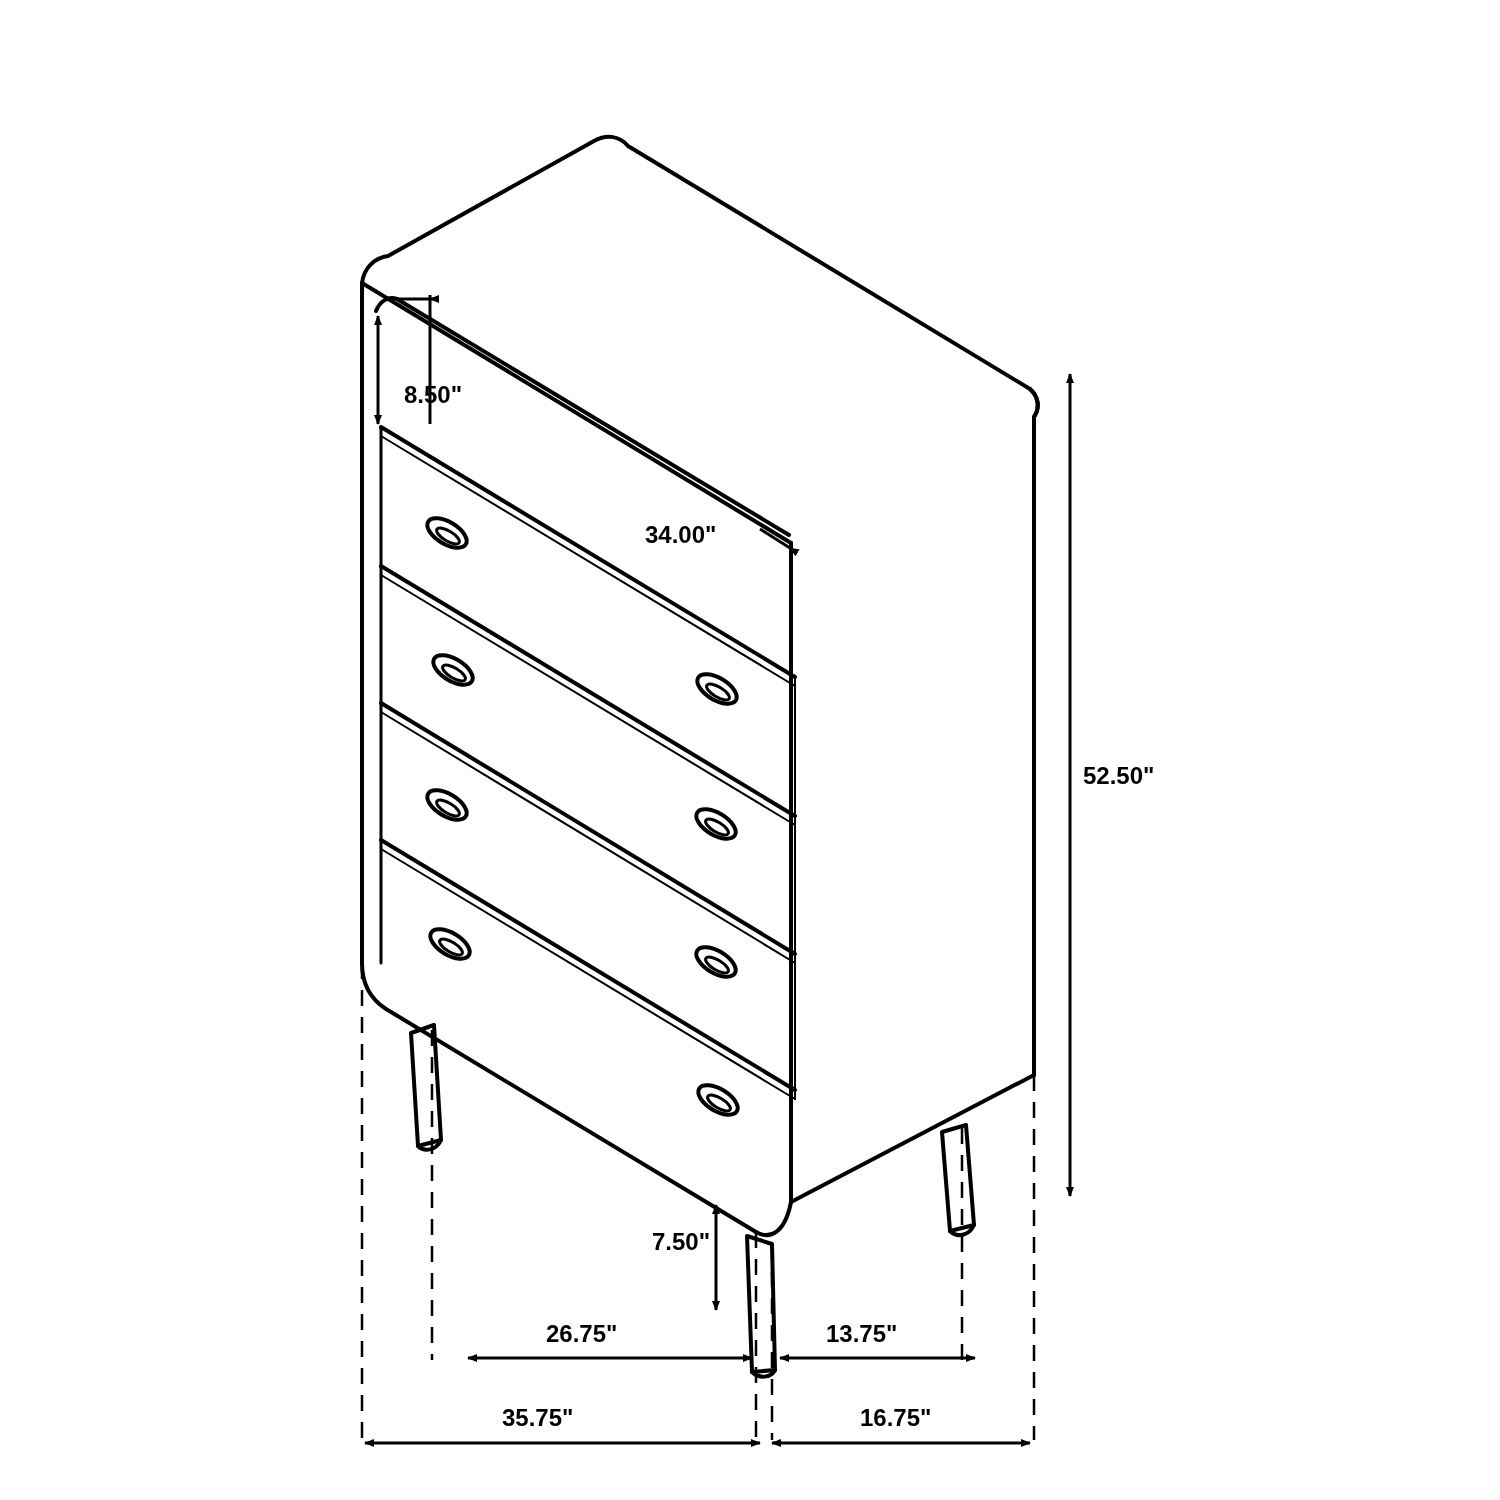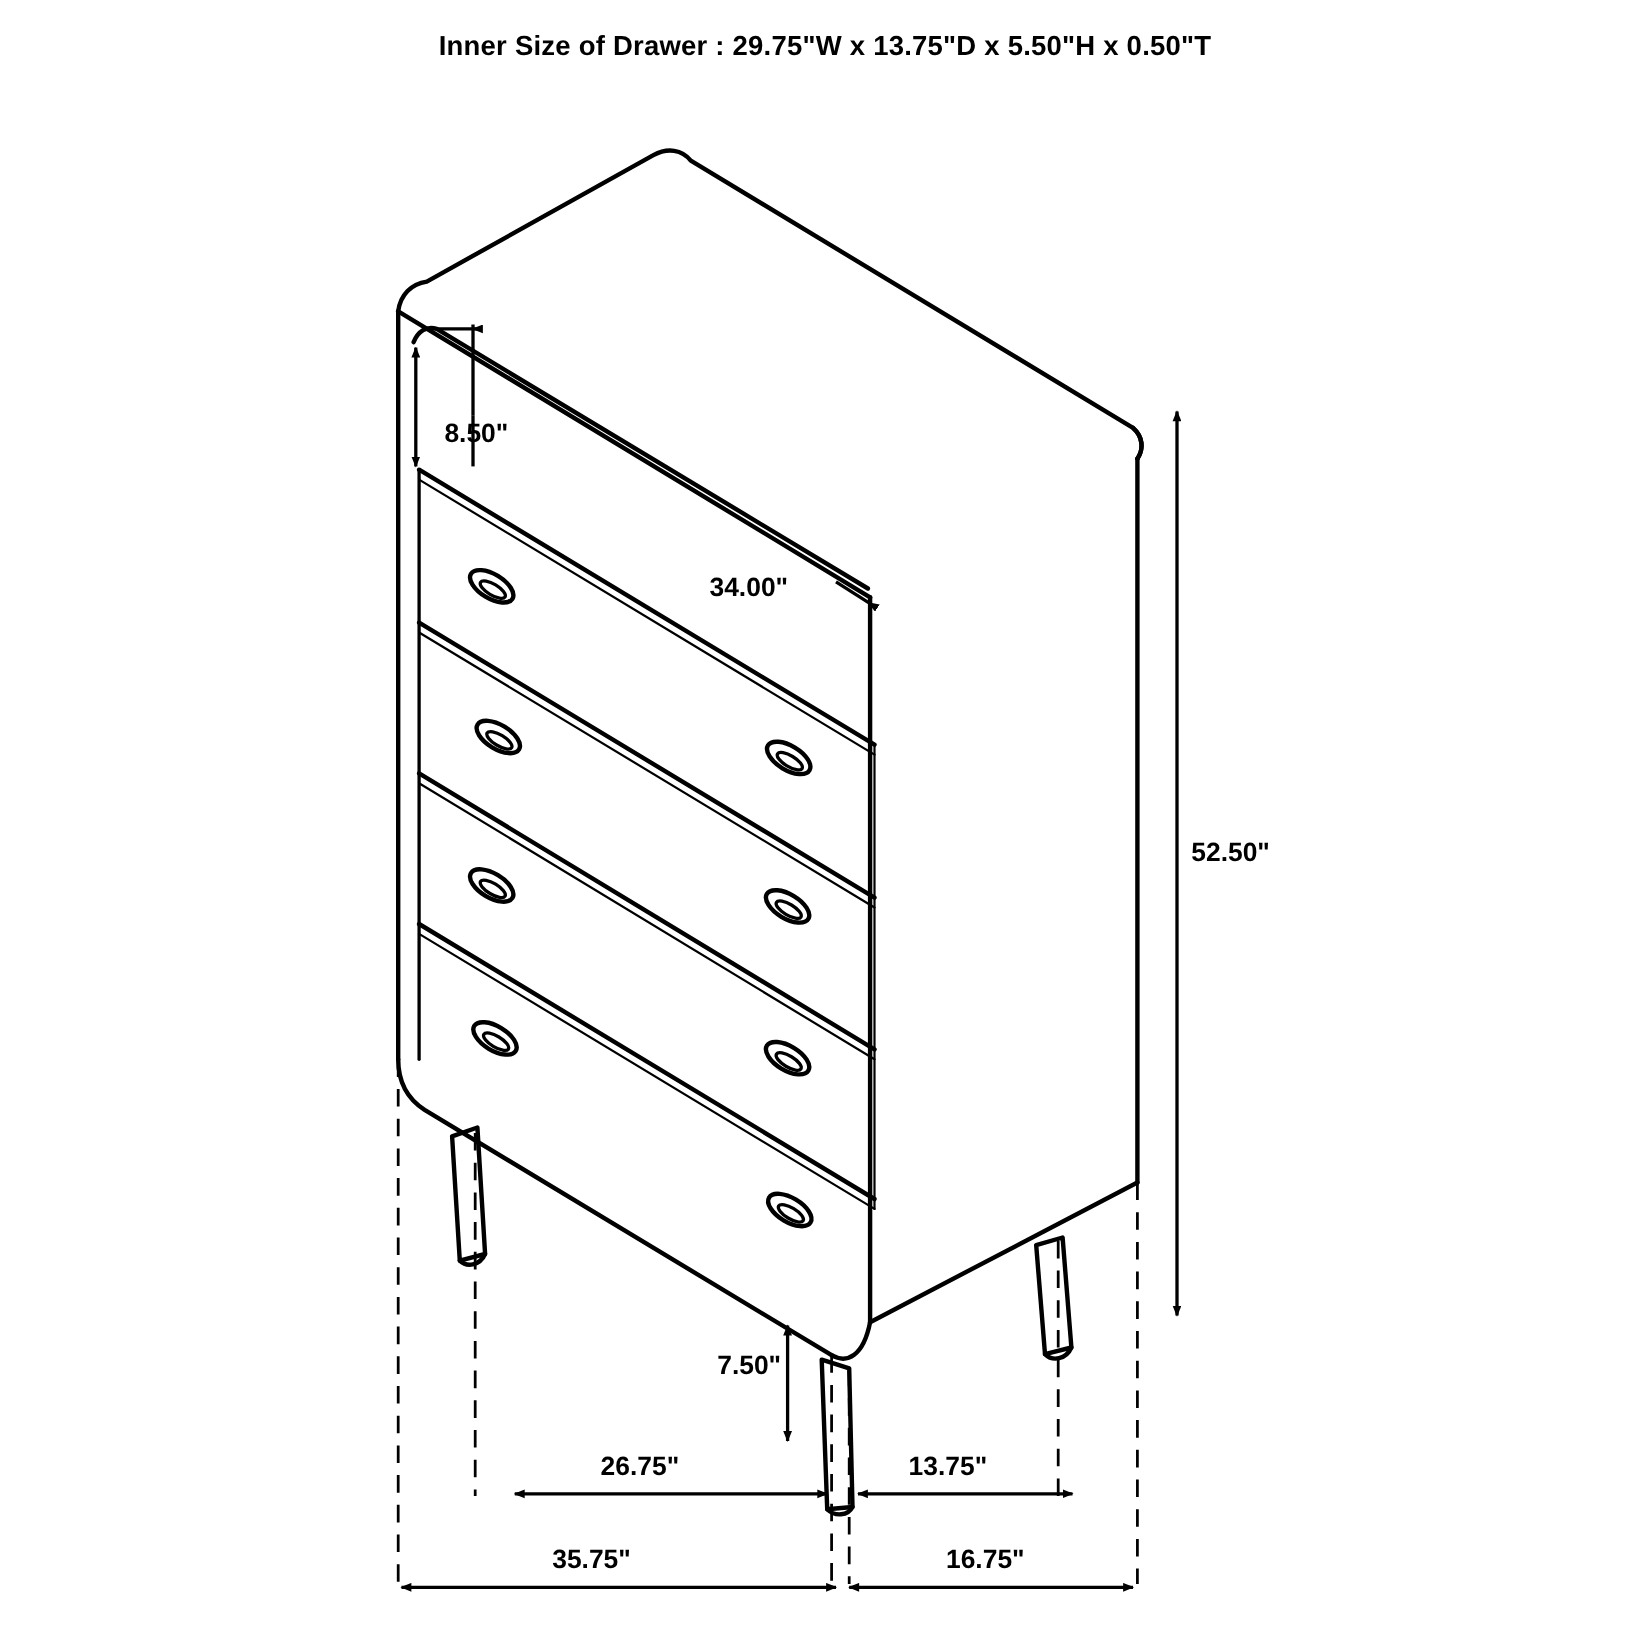--- a/index.html
+++ b/index.html
@@ -47,21 +47,20 @@
   .lbl-2675 { left: 546px;  top: 1320px; }
   .lbl-1375 { left: 826px;  top: 1320px; }
   .lbl-3575 { left: 502px;  top: 1404px; }
   .lbl-1675 { left: 860px;  top: 1404px; }
 </style>
 </head>
 <body>
 
 <div id="page">
 
-  <div id="title">Inner Size of Drawer : 29.75"W x 13.75"D x 5.50"H x 0.50"T</div>
 
   <svg id="drawing" viewBox="0 0 1500 1500">
     <defs>
       <marker id="arrow" markerWidth="11" markerHeight="11" refX="9" refY="4" orient="auto" markerUnits="userSpaceOnUse">
         <path d="M0,0 L10,4 L0,8 z" fill="#000"></path>
       </marker>
       <marker id="arrowStart" markerWidth="11" markerHeight="11" refX="1" refY="4" orient="auto" markerUnits="userSpaceOnUse">
         <path d="M10,0 L0,4 L10,8 z" fill="#000"></path>
       </marker>
     </defs>

